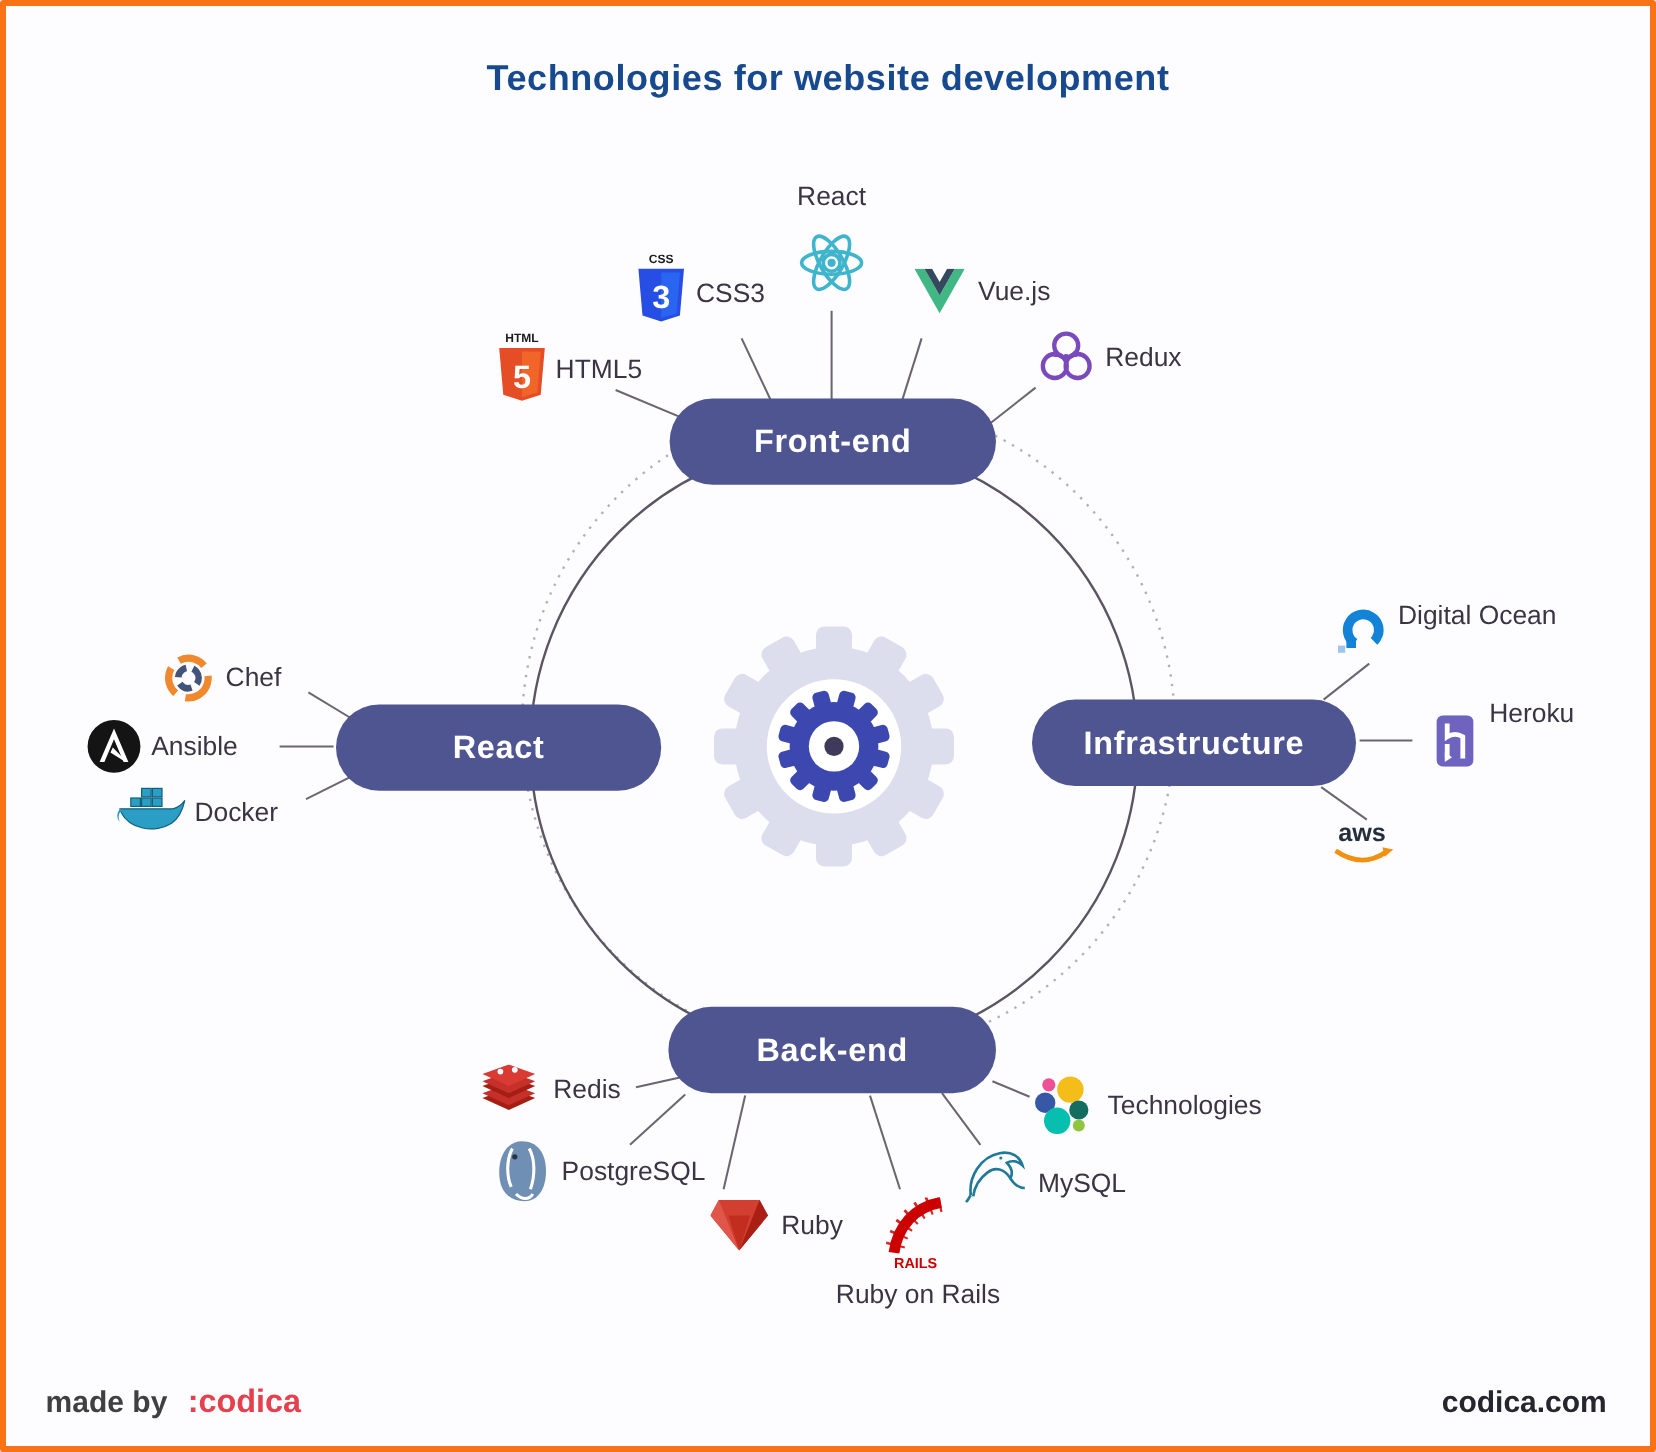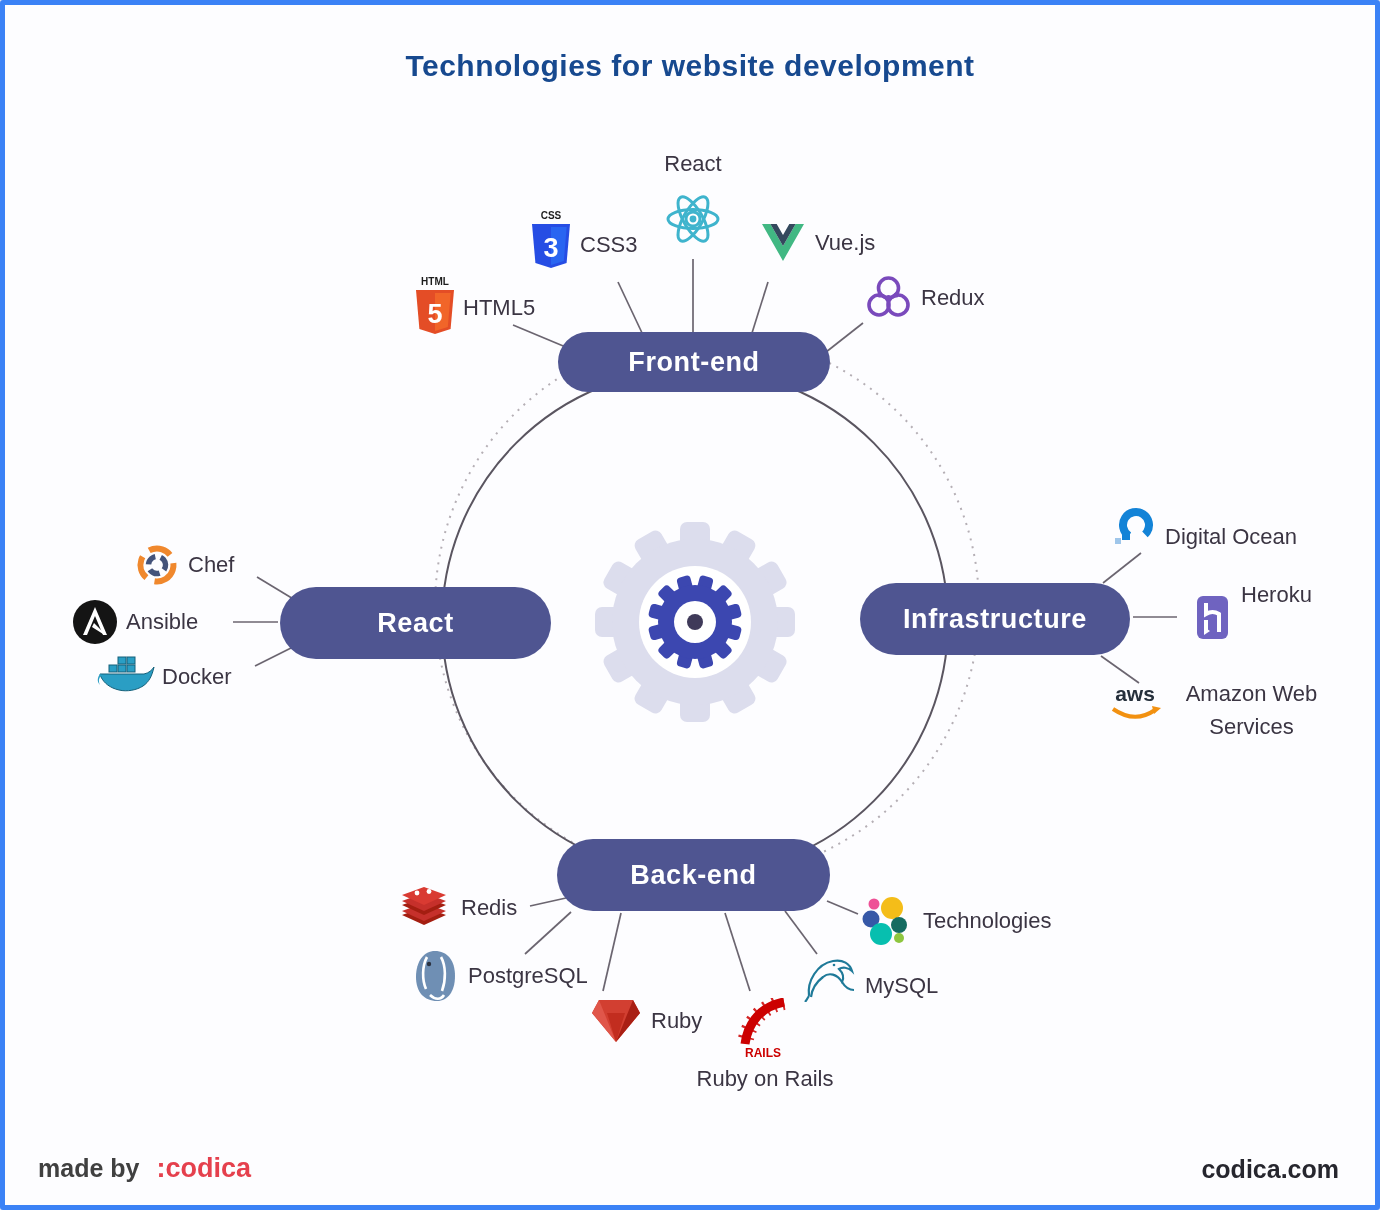--- a/index.html
+++ b/index.html
@@ -1,19 +1,19 @@
 <!DOCTYPE html>
 <html><head>
 <meta charset="utf-8">
 <style>
   html,body{margin:0;padding:0;}
   body{font-family:"Liberation Sans","DejaVu Sans",sans-serif;background:#e9e9f2;}
   .canvas{
     position:relative;width:1380px;height:1210px;background:#fdfdff;
-    border:5px solid #3b82f6;box-sizing:border-box;overflow:hidden;border-radius:3px;
+    border:5px solid #f97316;box-sizing:border-box;overflow:hidden;border-radius:3px;
   }
   .title{
     position:absolute;left:0;top:44px;width:100%;text-align:center;
     font-size:30px;font-weight:bold;color:#17498f;letter-spacing:.5px;
   }
   .layer{position:absolute;left:0;top:0;}
   .pill{
     position:absolute;display:flex;align-items:center;justify-content:center;
     background:#4f5591;border-radius:40px;color:#ffffff;font-weight:bold;
     font-size:27px;letter-spacing:.6px;z-index:3;
@@ -95,21 +95,21 @@
         <rect x="-7" y="-47" width="14" height="16" rx="4" transform="rotate(285)"></rect>
         <rect x="-7" y="-47" width="14" height="16" rx="4" transform="rotate(315)"></rect>
         <rect x="-7" y="-47" width="14" height="16" rx="4" transform="rotate(345)"></rect>
         <circle r="37"></circle>
       </g>
       <circle r="21" fill="#ffffff"></circle>
       <circle r="8" fill="#3f3a59"></circle>
     </g>
   </svg>
 
-  <div class="pill" style="left:553px;top:327px;width:272px;height:60px;">
+  <div class="pill" style="left:553px;top:327px;width:272px;height:72px;">
     <span>Front-end</span>
   </div>
   <div class="pill" style="left:275px;top:582px;width:271px;height:72px;">
     <span>React</span>
   </div>
   <div class="pill" style="left:552px;top:834px;width:273px;height:72px;">
     <span>Back-end</span>
   </div>
   <div class="pill" style="left:855px;top:578px;width:270px;height:72px;">
     <span>Infrastructure</span>
@@ -189,36 +189,35 @@
     <path d="M3,20 C0,24 0,28 3,31 C1,27 2,23 5,21 Z" fill="#2a9ec4"></path>
     <circle cx="44" cy="17" r="1.6" fill="#ffffff"></circle>
   </svg>
   <div class="item-label" style="left:157px;top:672px;">Docker</div>
 
   <svg class="tech-icon" style="left:1109px;top:498px;" width="44" height="44" viewBox="-22 -22 44 44">
     <circle r="13" stroke="#1383d7" stroke-width="8" fill="none" stroke-dasharray="64 18" transform="rotate(123)"></circle>
     <rect x="-14" y="7" width="8" height="8" fill="#1383d7"></rect>
     <rect x="-21" y="13" width="6" height="6" fill="#9fc6ea"></rect>
   </svg>
-  <div class="item-label" style="left:1160px;top:532px;">Digital Ocean</div>
+  <div class="item-label" style="left:1160px;top:508px;">Digital Ocean</div>
 
   <svg class="tech-icon" style="left:1192px;top:591px;" width="31" height="43" viewBox="0 0 31 43">
     <rect x="0" y="0" width="31" height="43" rx="6" fill="#6f63c0"></rect>
     <path d="M9,7 v11 c4,-2.5 9,-2.5 13,0 v18" stroke="#ffffff" stroke-width="4" fill="none"></path>
     <path d="M9,24 v12" stroke="#ffffff" stroke-width="4"></path>
     <polygon points="7,31 13,35 7,39" fill="#ffffff"></polygon>
   </svg>
   <div class="item-label" style="left:1236px;top:590px;">Heroku</div>
 
   <svg class="tech-icon" style="left:1103px;top:676px;" width="54" height="46" viewBox="0 0 54 46">
     <text x="27" y="20" font-size="21" font-weight="bold" fill="#26303c" text-anchor="middle">aws</text>
     <path d="M5,28 Q27,43 47,29" stroke="#f29111" stroke-width="4" fill="none"></path>
     <polygon points="44,25 53,27 46,33" fill="#f29111"></polygon>
   </svg>
-  <div class="item-label center" style="left:1164px;top:705px;width:165px;">Amazon Web Services</div>
 
   <svg class="tech-icon" style="left:397px;top:882px;" width="44" height="42" viewBox="0 0 44 42">
     <polygon points="22,20 44,28 22,38 0,28" fill="#a41e11"></polygon>
     <polygon points="22,16 44,24 22,34 0,24" fill="#c6302b"></polygon>
     <polygon points="22,10 44,18 22,28 0,18" fill="#a41e11"></polygon>
     <polygon points="22,6 44,14 22,24 0,14" fill="#c6302b"></polygon>
     <polygon points="22,0 44,8 22,18 0,8" fill="#d93a32"></polygon>
     <circle cx="15" cy="6" r="2.4" fill="#ffffff"></circle>
     <circle cx="27" cy="4.5" r="2.4" fill="#ffffff"></circle>
   </svg>

